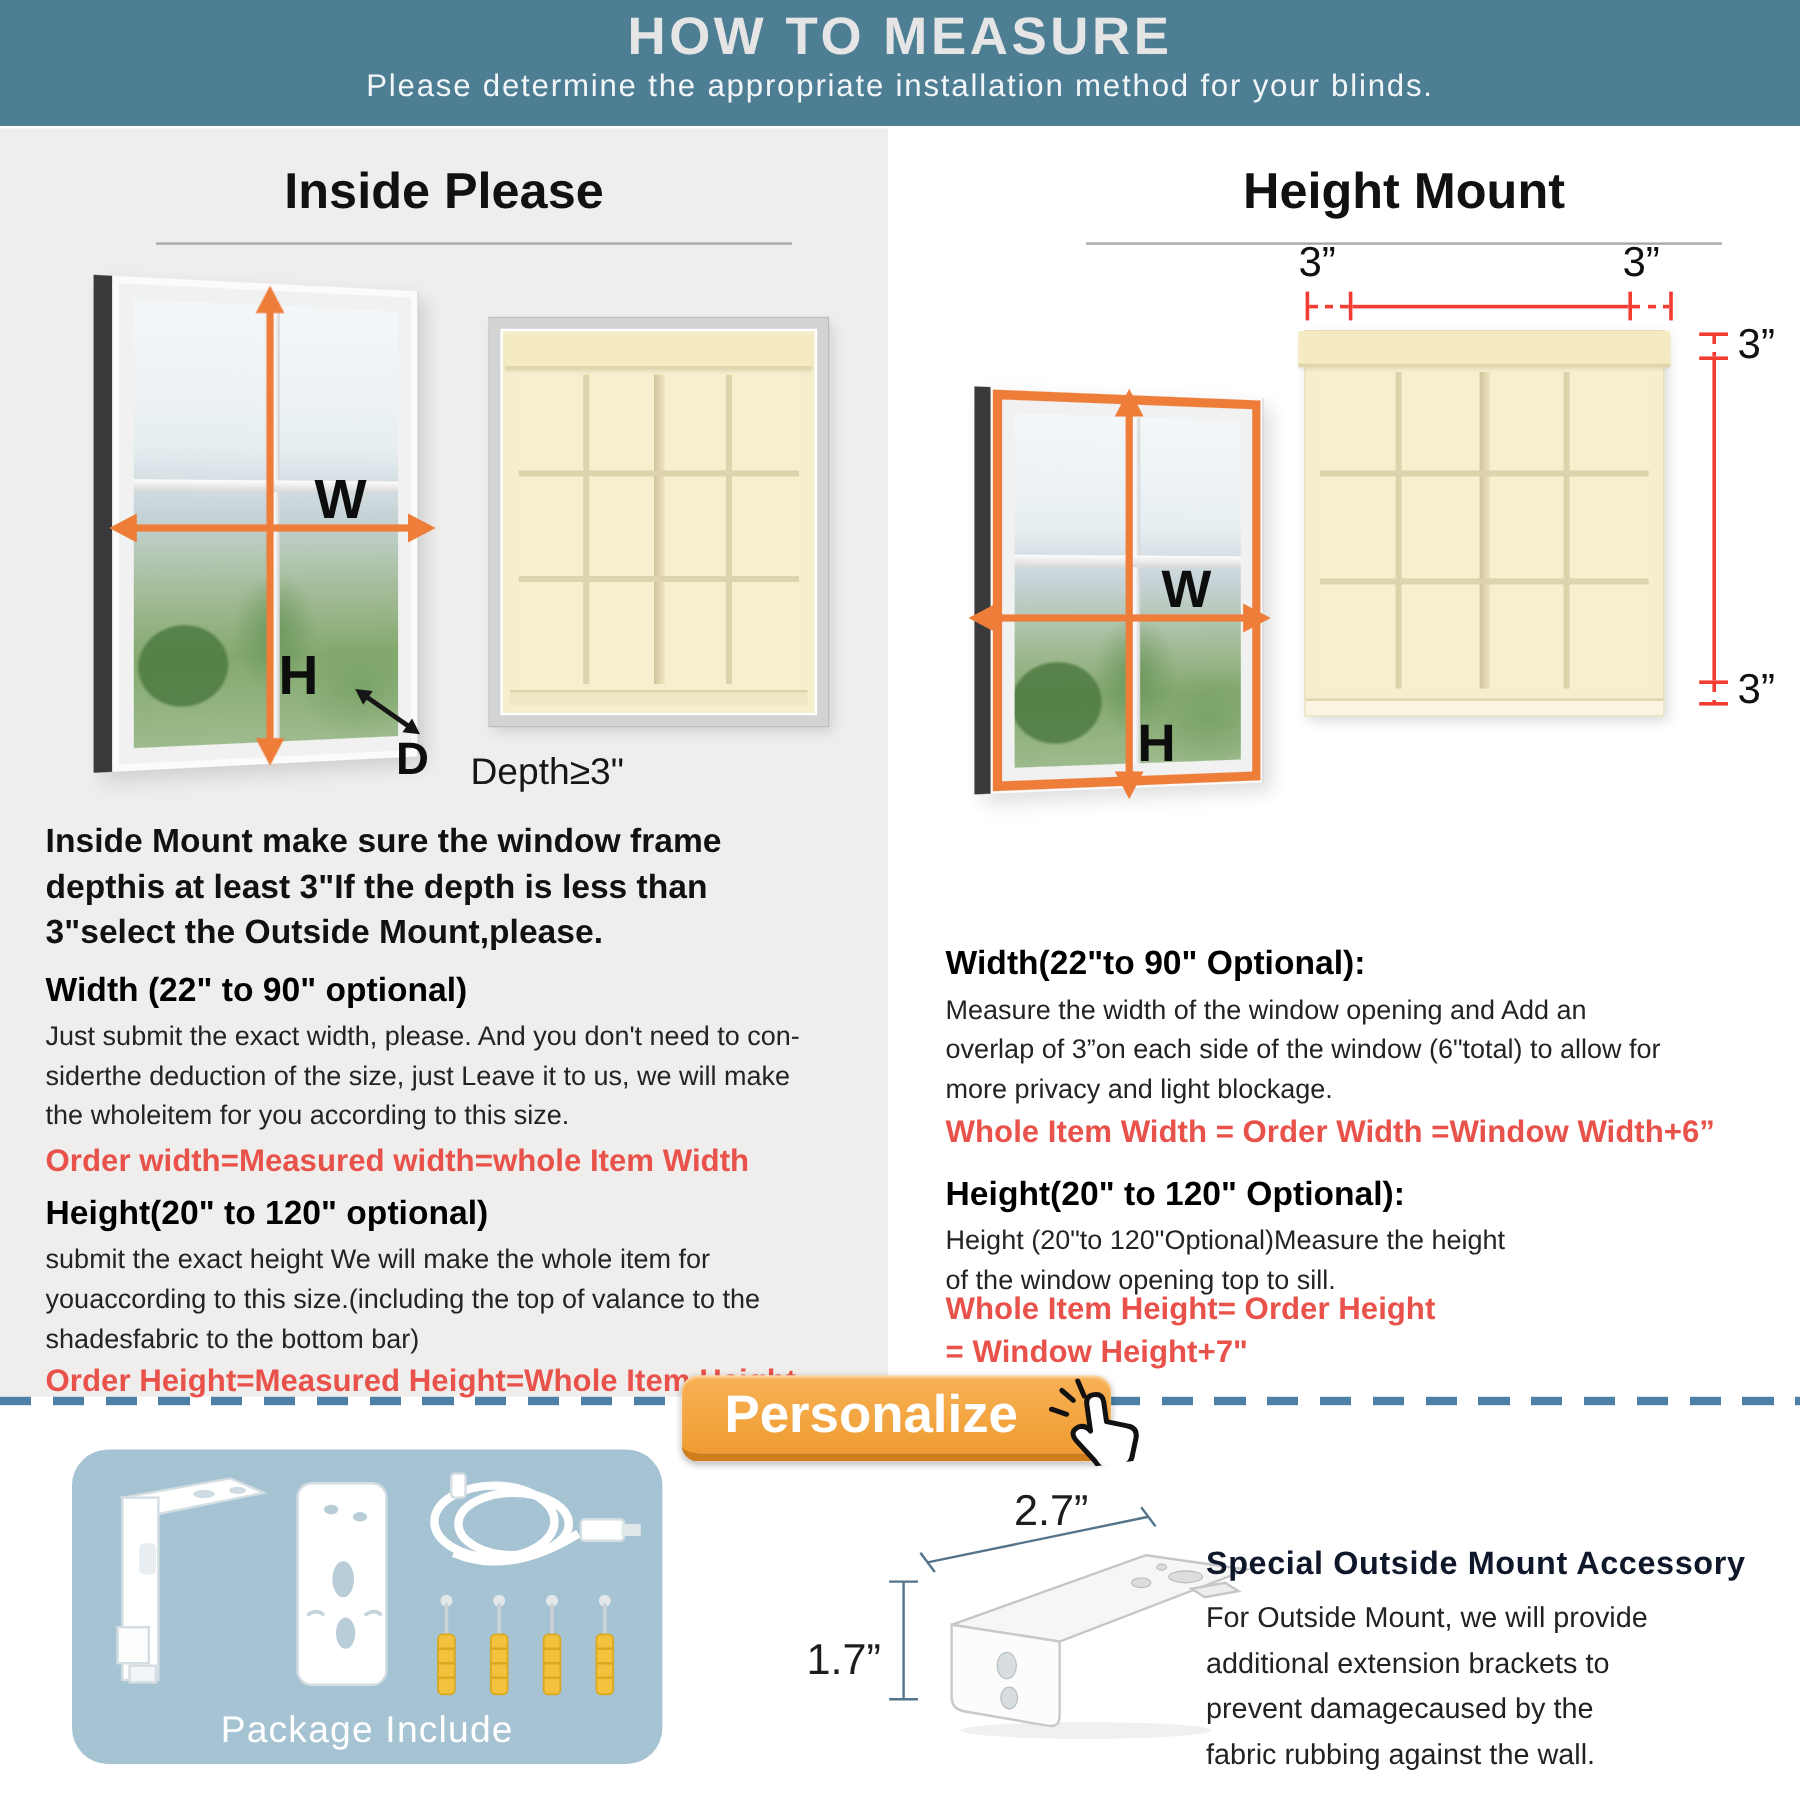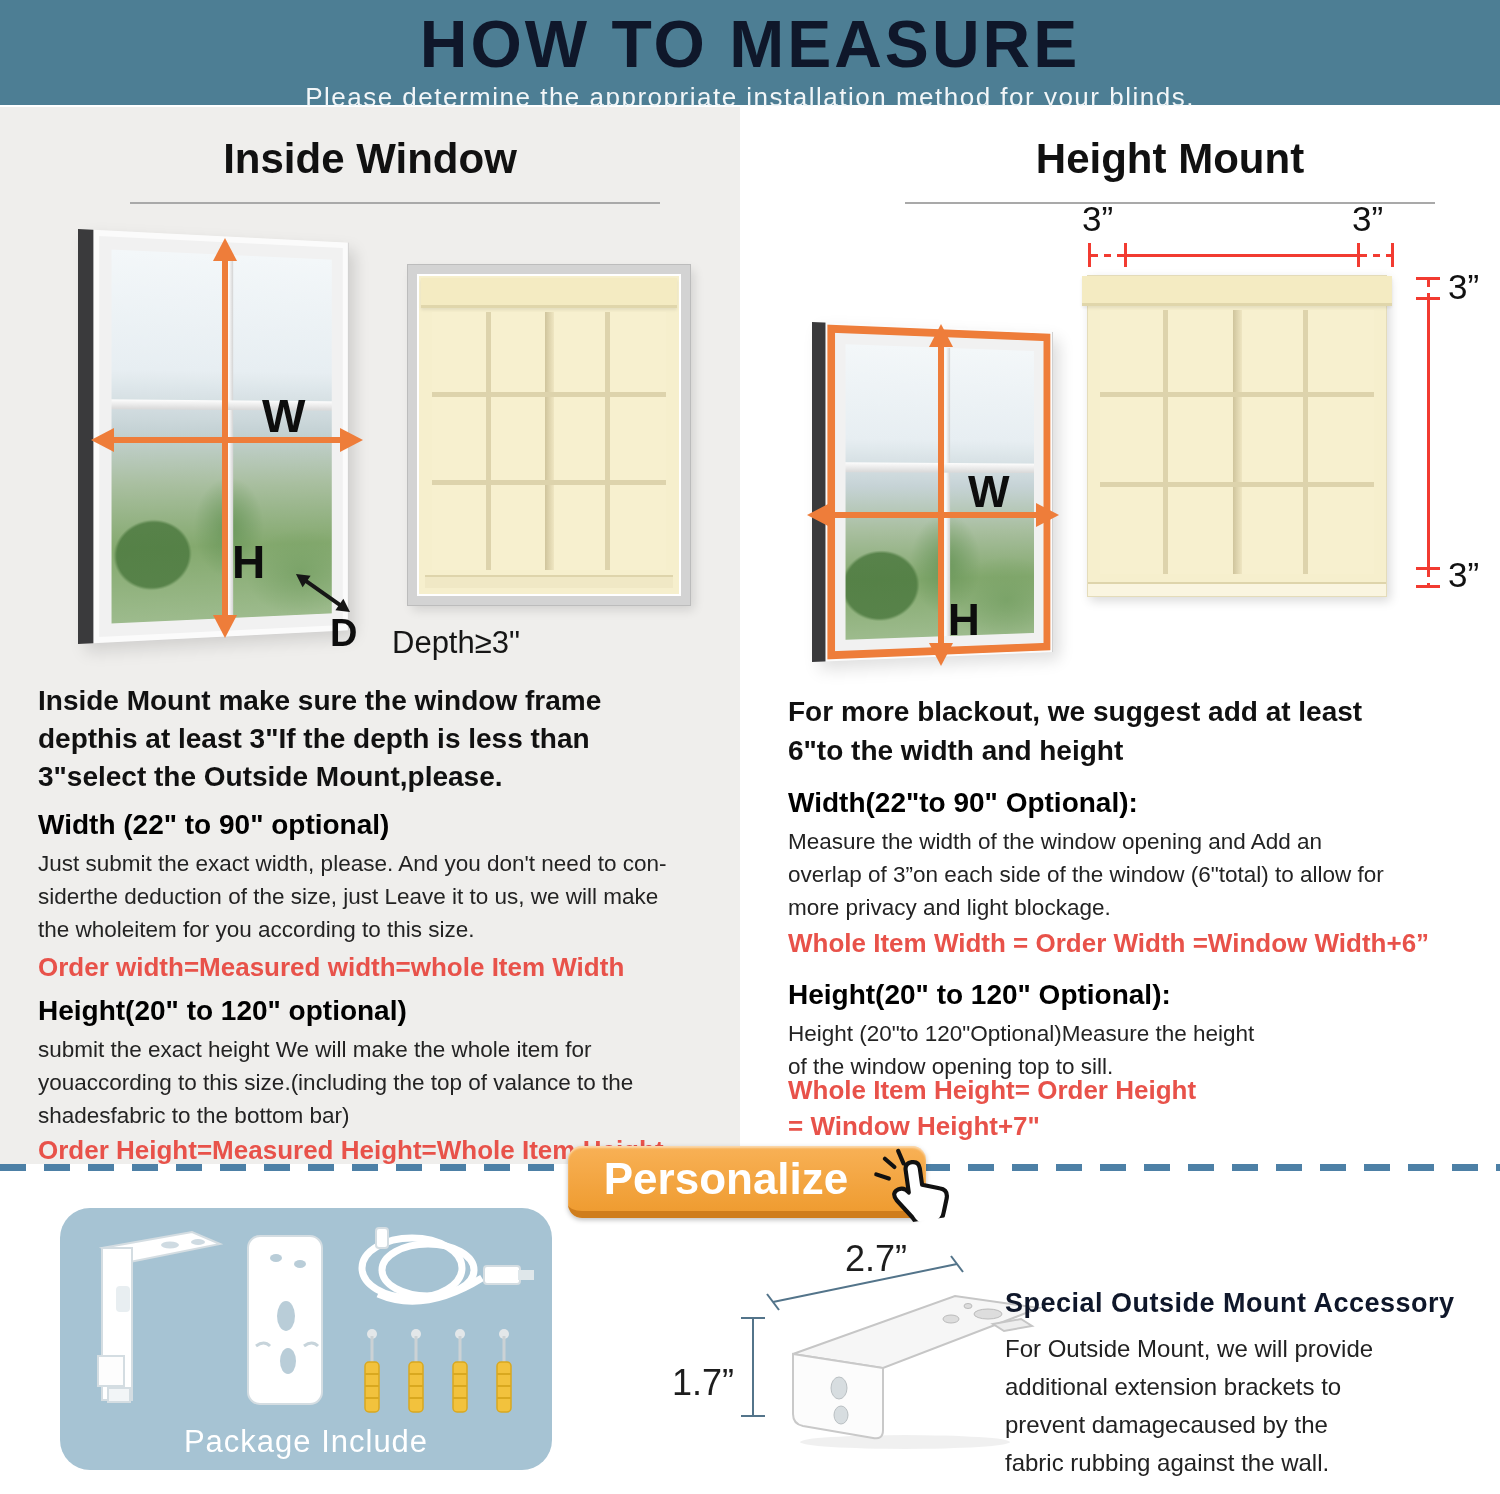--- a/index.html
+++ b/index.html
@@ -1,21 +1,21 @@
 <!DOCTYPE html>
 <html><head>
 <meta charset="utf-8">
 <style>
   * { margin:0; padding:0; box-sizing:border-box; }
   body { font-family:"Liberation Sans", sans-serif; background:#fff; }
   .page { position:relative; width:1500px; height:1494px; background:#fff; overflow:hidden; }
 
   
   .header { position:absolute; left:0; top:0; width:1500px; height:105px; background:#4d7e94; text-align:center; }
-  .header h1 { font-size:66px; font-weight:bold; color:#0f172a; letter-spacing:3px; padding-top:6px; }
+  .header h1 { font-size:44px; font-weight:bold; color:#e5e5e5; letter-spacing:3px; padding-top:6px; }
   .header .sub { font-size:26px; color:#f2f6f8; letter-spacing:1.5px; margin-top:0px; }
 
   
   .col { position:absolute; top:107px; height:1057px; }
   .col-left  { left:0; width:740px; background:#efeeec; }
   .col-right { left:740px; width:760px; background:#ffffff; }
   .sec-title { position:absolute; font-size:42px; font-weight:bold; color:#111; text-align:center; }
   .sec-rule  { position:absolute; height:2px; background:#a9a9a9; }
 
   
@@ -107,21 +107,21 @@
 <body>
 
 <div class="page">
 
   <div class="header">
     <h1>HOW TO MEASURE</h1>
     <div class="sub">Please determine the appropriate installation method for your blinds.</div>
   </div>
 
   <div class="col col-left">
-    <div class="sec-title" style="left:0;right:0;top:28px;">Inside Window</div>
+    <div class="sec-title" style="left:0;right:0;top:28px;">Inside Please</div>
     <div class="sec-rule" style="left:130px;top:95px;width:530px;"></div>
 
     <div class="win3d" style="left:78px;top:122px;width:300px;height:415px;">
       <div class="oframe"></div>
       <div class="iwframe">
         <div class="glass">
           <div class="mull-v" style="left:calc(52% - 5px);"></div>
           <div class="mull-h" style="top:40%;"></div>
         </div>
       </div>
@@ -210,22 +210,20 @@
       <div class="rdash-v" style="left:687px;top:173px;height:17px;"></div>
       <div class="rtick-h" style="left:676px;top:190px;"></div>
       <div class="rsolid-v" style="left:687px;top:193px;height:267px;"></div>
       <div class="rtick-h" style="left:676px;top:460px;"></div>
       <div class="rdash-v" style="left:687px;top:463px;height:15px;"></div>
       <div class="rtick-h" style="left:676px;top:478px;"></div>
     </div>
     <div class="dim3" style="left:708px;top:160px;">3”</div>
     <div class="dim3" style="left:708px;top:448px;">3”</div>
 
-    <div class="tb intro" style="left:48px;top:585px;line-height:39px;">For more blackout, we suggest add at least
-6"to the width and height</div>
     <div class="tb h3" style="left:48px;top:680px;">Width(22"to 90" Optional):</div>
     <div class="tb body" style="left:48px;top:718px;">Measure the width of the window opening and Add an
 overlap of 3”on each side of the window (6"total) to allow for
 more privacy and light blockage.</div>
     <div class="tb redrule" style="left:48px;top:818px;">Whole Item Width = Order Width =Window Width+6”</div>
     <div class="tb h3" style="left:48px;top:872px;">Height(20" to 120" Optional):</div>
     <div class="tb body" style="left:48px;top:910px;">Height (20"to 120"Optional)Measure the height
 of the window opening top to sill.</div>
     <div class="tb redrule" style="left:48px;top:965px;">Whole Item Height= Order Height
 = Window Height+7"</div>

